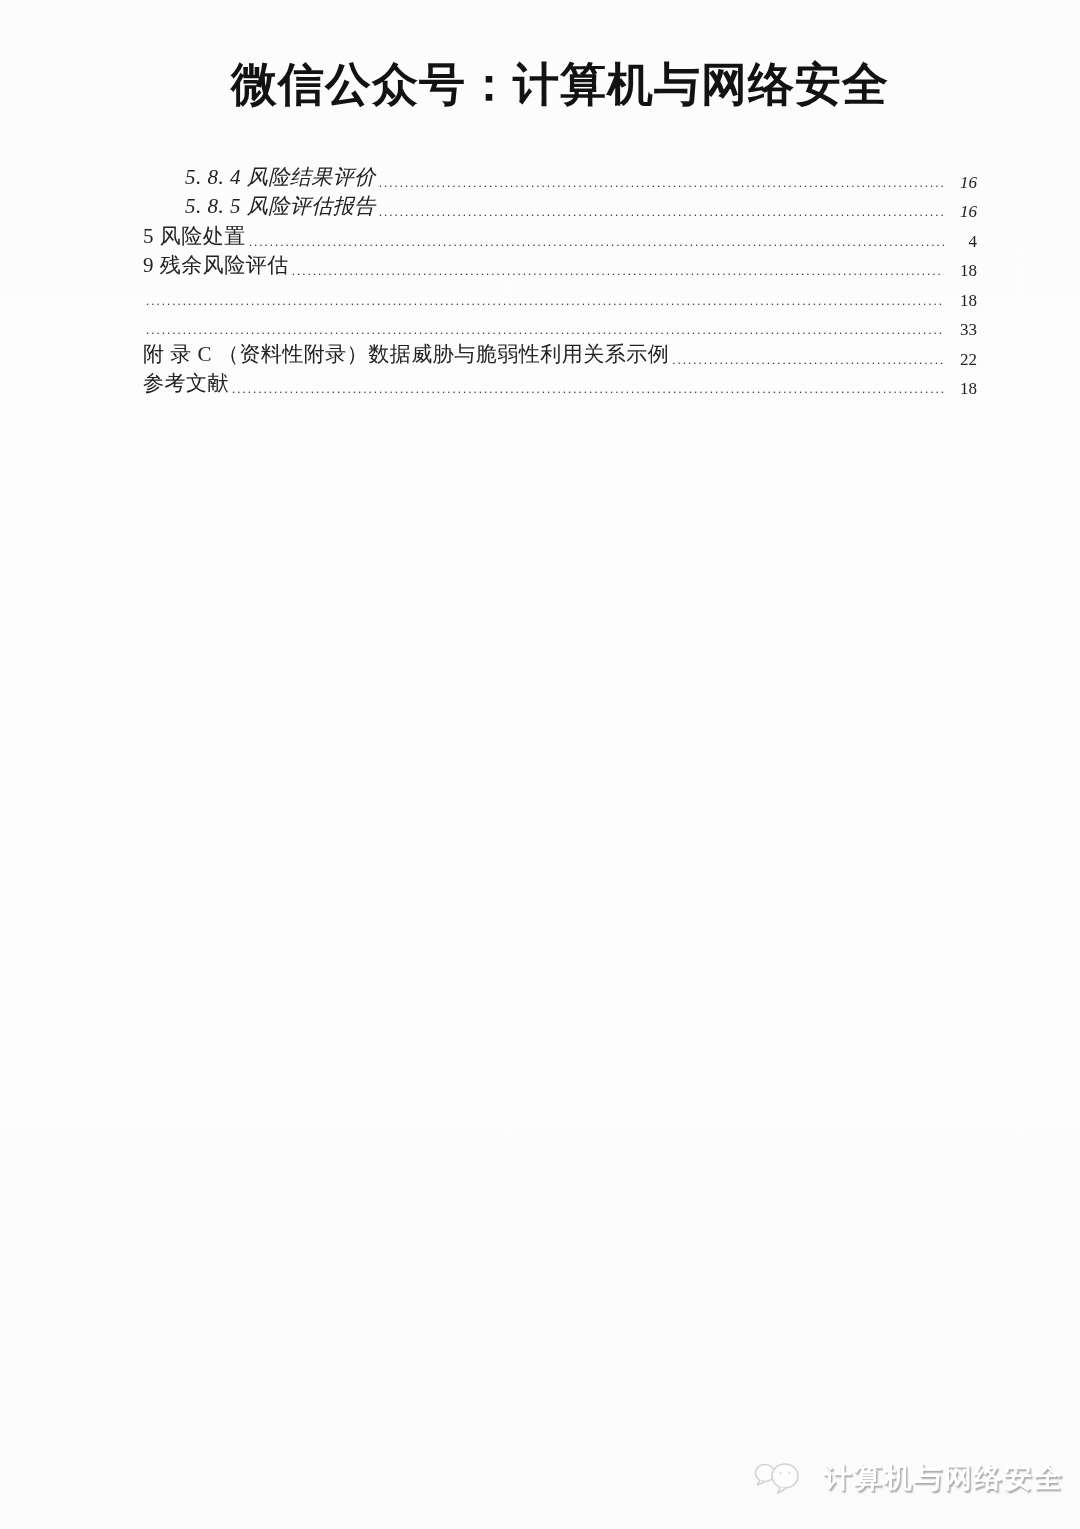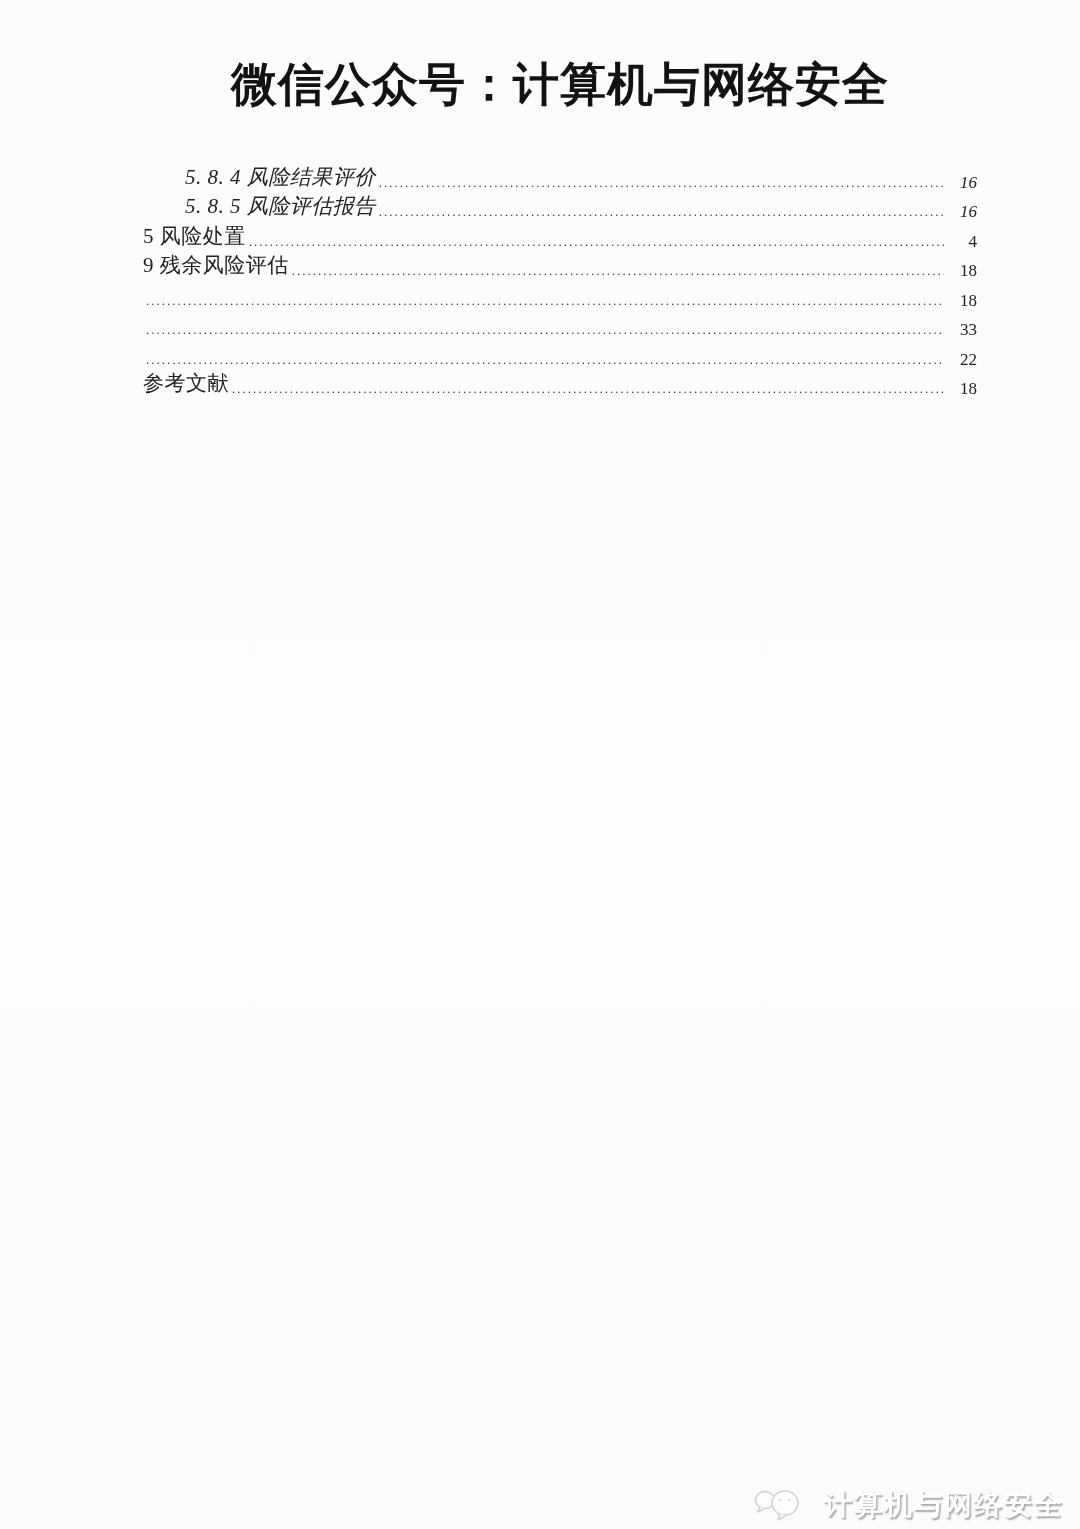--- a/index.html
+++ b/index.html
@@ -57,21 +57,21 @@
   .toc-row.italic .toc-dots { font-style: normal; }
   .toc-page {
     flex-shrink: 0;
     min-width: 28px;
     text-align: right;
     font-size: 17px;
     line-height: 1;
   }
   .footer {
     position: absolute;
-    right: 16px; bottom: 4px;
+    right: 16px; bottom: 31px;
     display: flex;
     align-items: center;
     gap: 19px;
   }
   .wm-logo { display: inline-block; width: 52px; height: 40px; }
   .wm-text {
     font-family: "Liberation Sans", "DejaVu Sans", sans-serif;
     font-weight: 700;
     font-size: 28px;
     letter-spacing: 2px;
@@ -115,20 +115,21 @@
     <span class="toc-dots">............................................................................................................................................................................................................................</span>
     <span class="toc-page">18</span>
   </div>
 
   <div class="toc-row">
     <span class="toc-dots">............................................................................................................................................................................................................................</span>
     <span class="toc-page">33</span>
   </div>
 
   <div class="toc-row">
+    <span class="toc-title">附 录 C （资料性附录）数据威胁与脆弱性利用关系示例</span>
     <span class="toc-dots">............................................................................................................................................................................................................................</span>
     <span class="toc-page">22</span>
   </div>
 
   <div class="toc-row">
     <span class="toc-title">参考文献</span>
     <span class="toc-dots">............................................................................................................................................................................................................................</span>
     <span class="toc-page">18</span>
   </div>
 </div>

